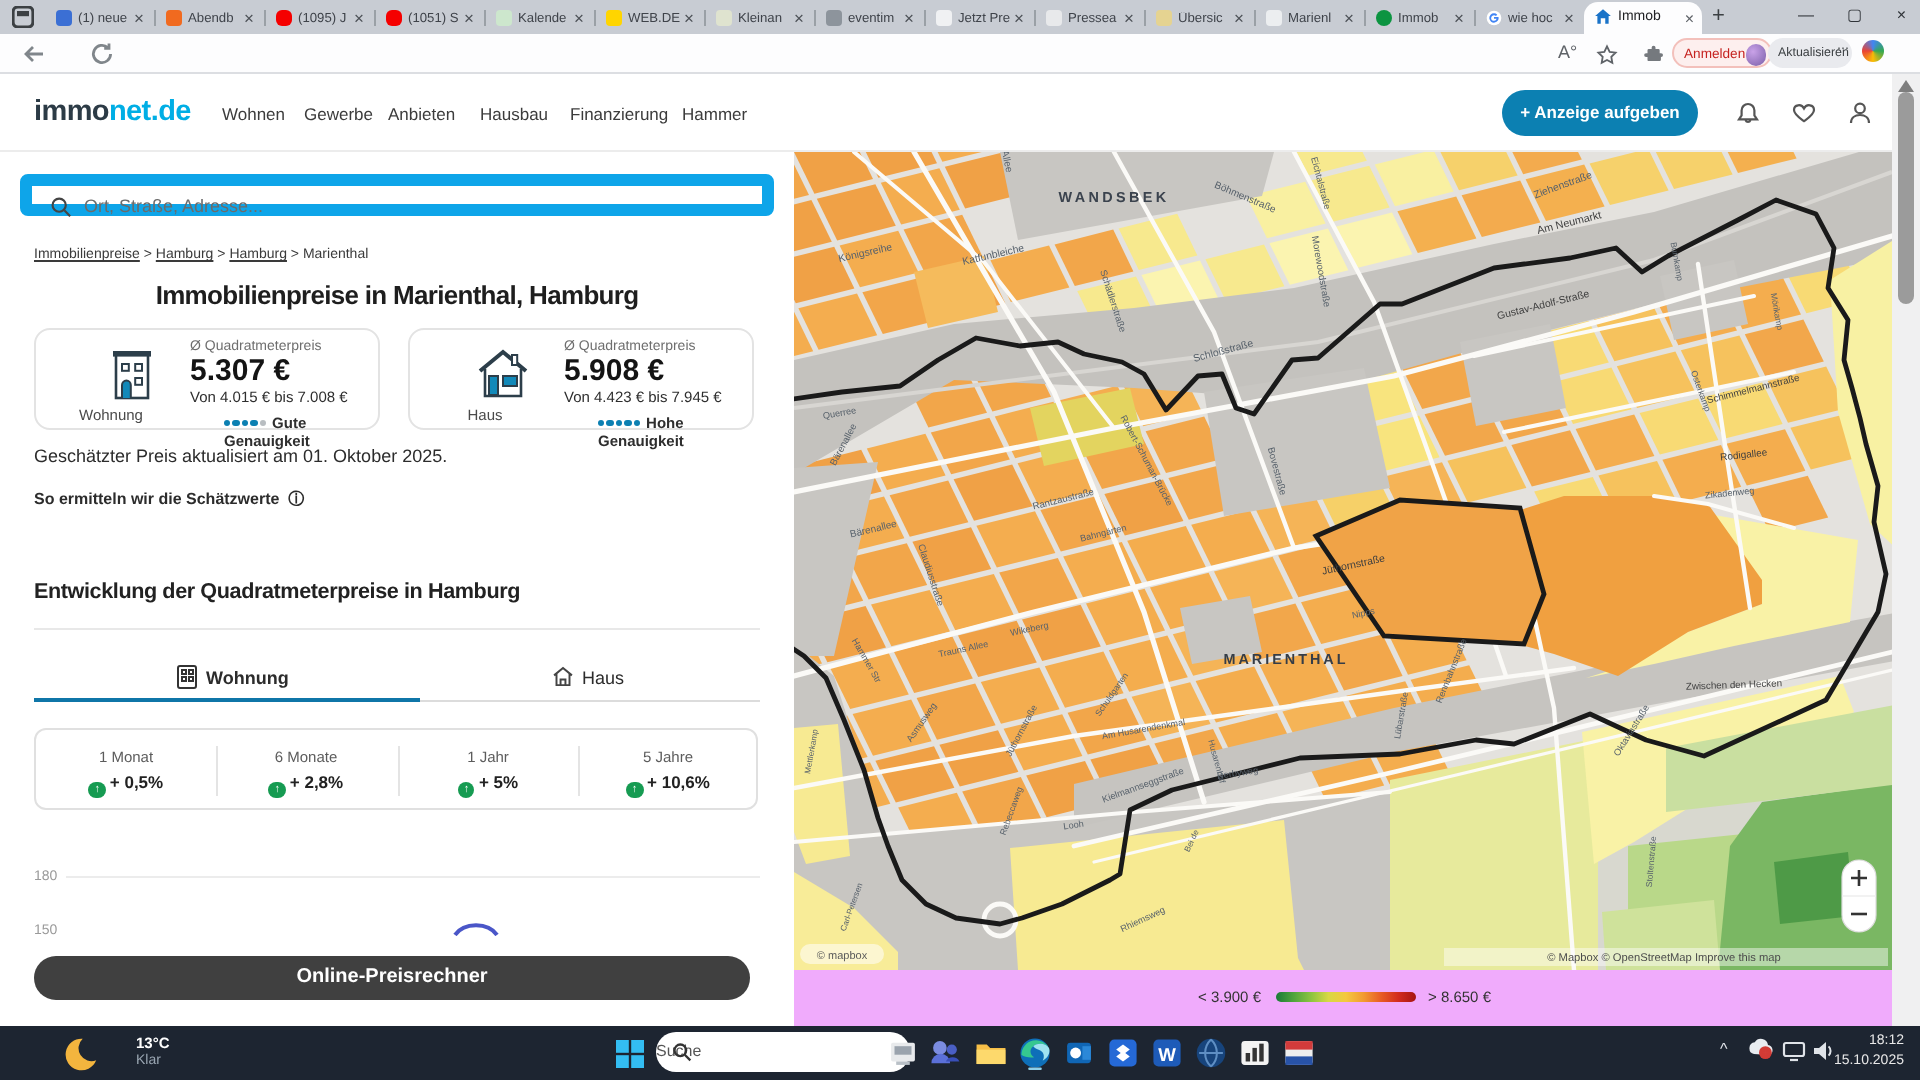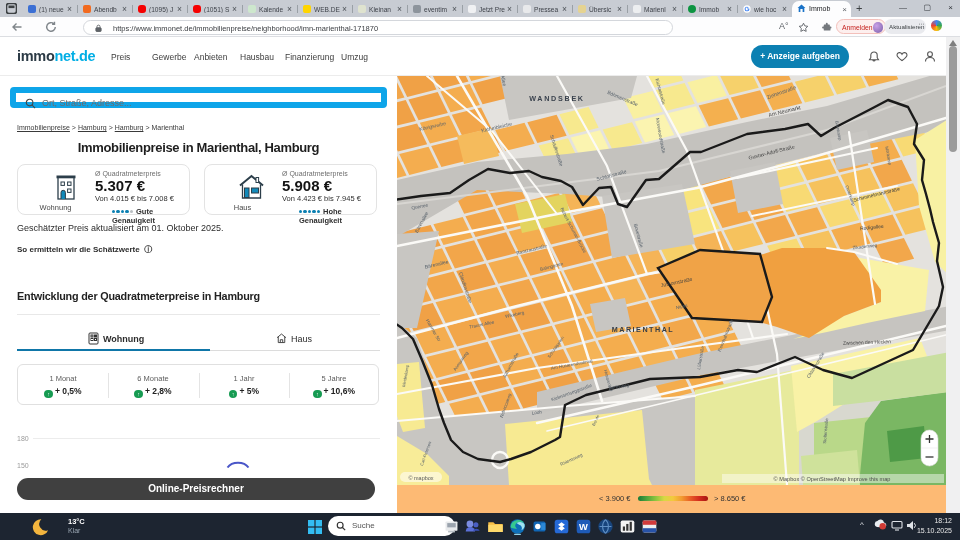--- a/index.html
+++ b/index.html
@@ -50,27 +50,27 @@
 .sval{font-size:8.5px;font-weight:bold;color:#222;margin-top:3px;}
 .ssep{position:absolute;top:8px;width:1px;height:25px;background:#e4e4e4;}
 .gup{display:inline-block;width:8.5px;height:8.5px;border-radius:50%;background:#169b52;color:#fff;font-size:5.5px;line-height:8.5px;text-align:center;vertical-align:-1.5px;margin-right:2px;font-weight:bold;}
 #g180{position:absolute;left:17px;top:359px;font-size:7px;color:#9a9a9a;}
 #gl180{position:absolute;left:33px;top:362px;width:347px;height:1px;background:#ececec;}
 #g150{position:absolute;left:17px;top:386px;font-size:7px;color:#9a9a9a;}
 #stickyw{position:absolute;left:0;top:393px;width:397px;height:83px;background:#fff;}
 #cta{position:absolute;left:17px;top:9px;width:358px;height:22px;background:#404040;border-radius:11px;color:#fff;font-weight:bold;font-size:10px;text-align:center;line-height:22px;}
 
 #map{position:absolute;left:397px;top:39px;width:549px;height:409px;overflow:hidden;background:#7dd3fc;}
-#legend{position:absolute;left:397px;top:448px;width:549px;height:28px;background:#fdba74;font-size:7.5px;color:#333;}
+#legend{position:absolute;left:397px;top:448px;width:549px;height:28px;background:#f0abfc;font-size:7.5px;color:#333;}
 
 #sbar{position:absolute;left:946px;top:37px;width:14px;height:476px;background:#f0f0f1;}
 #sthumb{position:absolute;left:949px;top:46px;width:8px;height:106px;background:#9b9b9b;border-radius:4px;}
 
 #task{position:absolute;left:0;top:513px;width:960px;height:27px;background:#1d2531;color:#fff;}
-#tsearch{position:absolute;left:328px;top:3px;width:127px;height:20px;background:#fff;border-radius:10px;color:#555;font-size:8px;line-height:20px;padding-left:24px;}
+#tsearch{position:absolute;left:328px;top:3px;width:127px;height:20px;background:#fff;border-radius:10px;color:#555;font-size:8px;line-height:20px;}
 .tico{position:absolute;top:5px;width:17px;height:17px;}
 #clock{position:absolute;right:8px;top:3px;text-align:right;font-size:7px;line-height:10px;color:#e8e8e8;}
 </style></head>
 <body>
 <div id="stage">
   <div id="tabstrip">
     <svg style="position:absolute;left:6px;top:3px" width="11" height="11" viewBox="0 0 11 11">
         <rect x="0.5" y="0.5" width="10" height="10" rx="2.5" fill="none" stroke="#3c4043" stroke-width="1.6"></rect>
         <rect x="2.5" y="2.5" width="6" height="2.6" fill="#3c4043"></rect>
       </svg>
@@ -174,27 +174,20 @@
         <span style="position:absolute;right:7px;top:3px;font-size:8px">×</span>
       </div>
   </div>
   <div id="toolbar">
     <svg style="position:absolute;left:11px;top:4px" width="12" height="12" viewBox="0 0 12 12" fill="none" stroke="#80868b" stroke-width="1.4">
         <path d="M10.5 6 H2 M5.5 2.5 L2 6 L5.5 9.5"></path>
       </svg>
     <svg style="position:absolute;left:45px;top:4px" width="12" height="12" viewBox="0 0 12 12" fill="none" stroke="#80868b" stroke-width="1.4">
         <path d="M10.3 6 a4.3 4.3 0 1 1 -1.4 -3.2 M9.5 0.8 v2.4 h-2.4"></path>
       </svg>
-    <div id="omni">
-      <svg style="position:absolute;left:10px;top:3px" width="9" height="9" viewBox="0 0 12 12" fill="none" stroke="#5f6368" stroke-width="1.2">
-          <rect x="2.5" y="5" width="7" height="5" rx="1" fill="#5f6368"></rect>
-          <path d="M4 5 V3.5 a2 2 0 0 1 4 0 V5"></path>
-        </svg>
-      <span style="position:absolute;left:29px;top:3.5px">https://www.immonet.de/immobilienpreise/neighborhood/imn-marienthal-171870</span>
-    </div>
     <span style="position:absolute;left:779px;top:4px;font-size:9px;color:#5f6368">A°</span>
     <svg style="position:absolute;left:798px;top:4.5px" width="11" height="11" viewBox="0 0 24 24" fill="none" stroke="#5f6368" stroke-width="2">
         <path d="M12 2.6 l2.9 5.9 6.5 .9 -4.7 4.6 1.1 6.5 -5.8 -3 -5.8 3 1.1 -6.5 -4.7 -4.6 6.5 -.9 z"></path>
       </svg>
     <svg style="position:absolute;left:822px;top:5px" width="10" height="10" viewBox="0 0 24 24" fill="#75797e">
         <path d="M20.5 11h-1.7V7.5A1.5 1.5 0 0 0 17.3 6h-3.5V4.3a2.3 2.3 0 1 0-4.6 0V6H5.7A1.5 1.5 0 0 0 4.2 7.5V11H2.5a2.3 2.3 0 1 0 0 4.6h1.7v3.5A1.5 1.5 0 0 0 5.7 20.5h13.1a1.5 1.5 0 0 0 1.5-1.5v-3.4h.2a2.3 2.3 0 1 0 0-4.6z"></path>
       </svg>
     <div style="position:absolute;left:836px;top:2px;width:50px;height:15px;border:1px solid #f3c0bb;background:#fdefee;border-radius:8px;">
       <span style="position:absolute;left:5px;top:3.5px;font-size:6.8px;color:#c5221f;">Anmelden</span>
       <span style="position:absolute;right:2px;top:2px;width:10.5px;height:10.5px;border-radius:50%;background:radial-gradient(circle at 35% 35%,#c9a2e8,#7a5ea8);"></span>
@@ -202,26 +195,26 @@
     <div style="position:absolute;left:884px;top:2px;width:42px;height:15px;background:#e9eaee;border-radius:8px;">
       <span style="position:absolute;left:5px;top:4px;font-size:6.2px;color:#3c4043;">Aktualisieren</span>
         <span style="position:absolute;right:1.5px;top:1px;font-size:6px;color:#3c4043;">⋯</span>
     </div>
     <span style="position:absolute;left:931px;top:2.5px;width:11px;height:11px;border-radius:50%;background:conic-gradient(#4285f4,#34a853,#fbbc05,#ea4335,#4285f4);"></span>
   </div>
   <div id="site">
     <div id="hdr">
       <div id="logo">immo<b>net.de</b></div>
       <div id="nav">
-          <span style="position:absolute;left:1px;">Preis</span>
+          <span style="position:absolute;left:1px;">Wohnen</span>
           <span style="position:absolute;left:42px;">Gewerbe</span>
           <span style="position:absolute;left:84px;">Anbieten</span>
           <span style="position:absolute;left:130px;">Hausbau</span>
           <span style="position:absolute;left:175px;">Finanzierung</span>
-          <span style="position:absolute;left:231px;">Umzug</span>
+          <span style="position:absolute;left:231px;">Hammer</span>
           <span style="position:absolute;left:269px;margin-top:24px;">Immobilienbewertung</span>
         </div>
       <svg style="position:absolute;left:868px;top:13px;" width="80" height="14" viewBox="0 0 80 14" fill="none" stroke="#555" stroke-width="1.1">
         <path d="M6 2 a3.2 3.2 0 0 1 3.2 3.2 v2.5 l1.3 2 H1.5 l1.3 -2 V5.2 A3.2 3.2 0 0 1 6 2 z M4.8 10.2 a1.3 1.3 0 0 0 2.4 0"></path>
         <path d="M34 4.2 C32.8 1.8 29 2.2 29 5 c0 2.2 3.2 4.3 5 5.6 c1.8-1.3 5-3.4 5-5.6 c0-2.8-3.8-3.2-5-0.8 z"></path>
         <circle cx="62" cy="4.2" r="2.4"></circle>
           <path d="M57.5 11.5 c0-2.6 2-4 4.5-4 s4.5 1.4 4.5 4"></path>
       </svg>
       <div id="adbtn">+ Anzeige aufgeben</div>
     </div>

